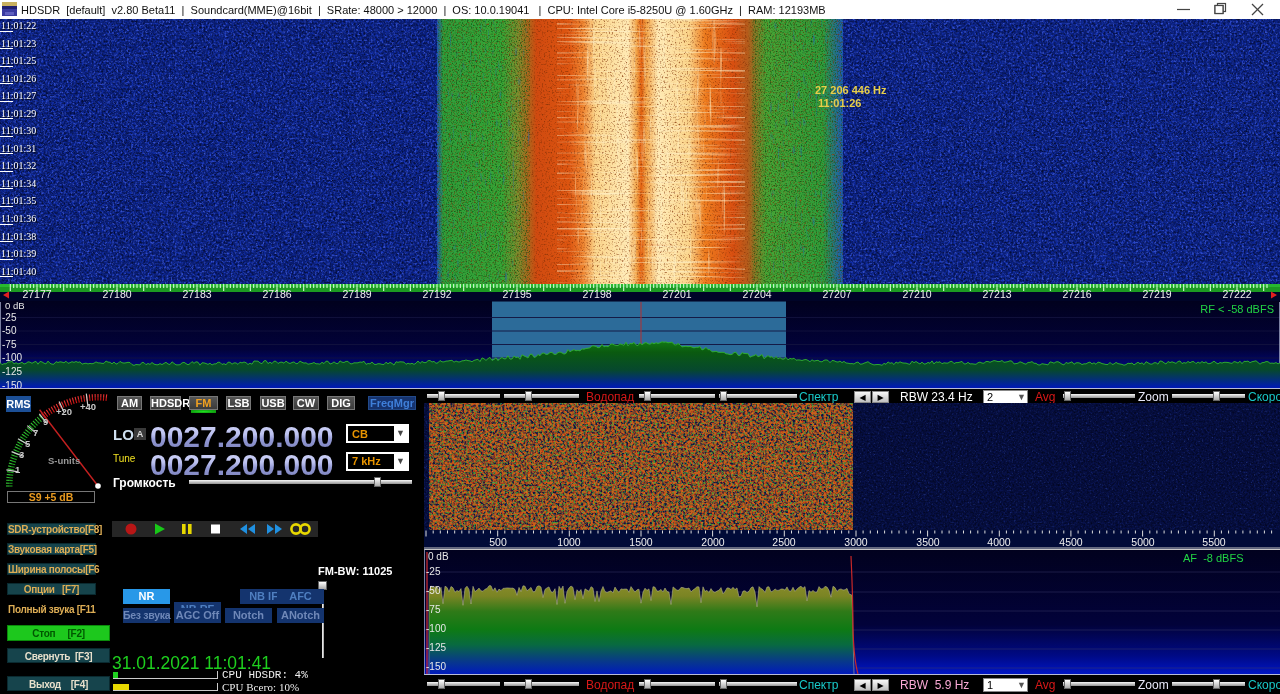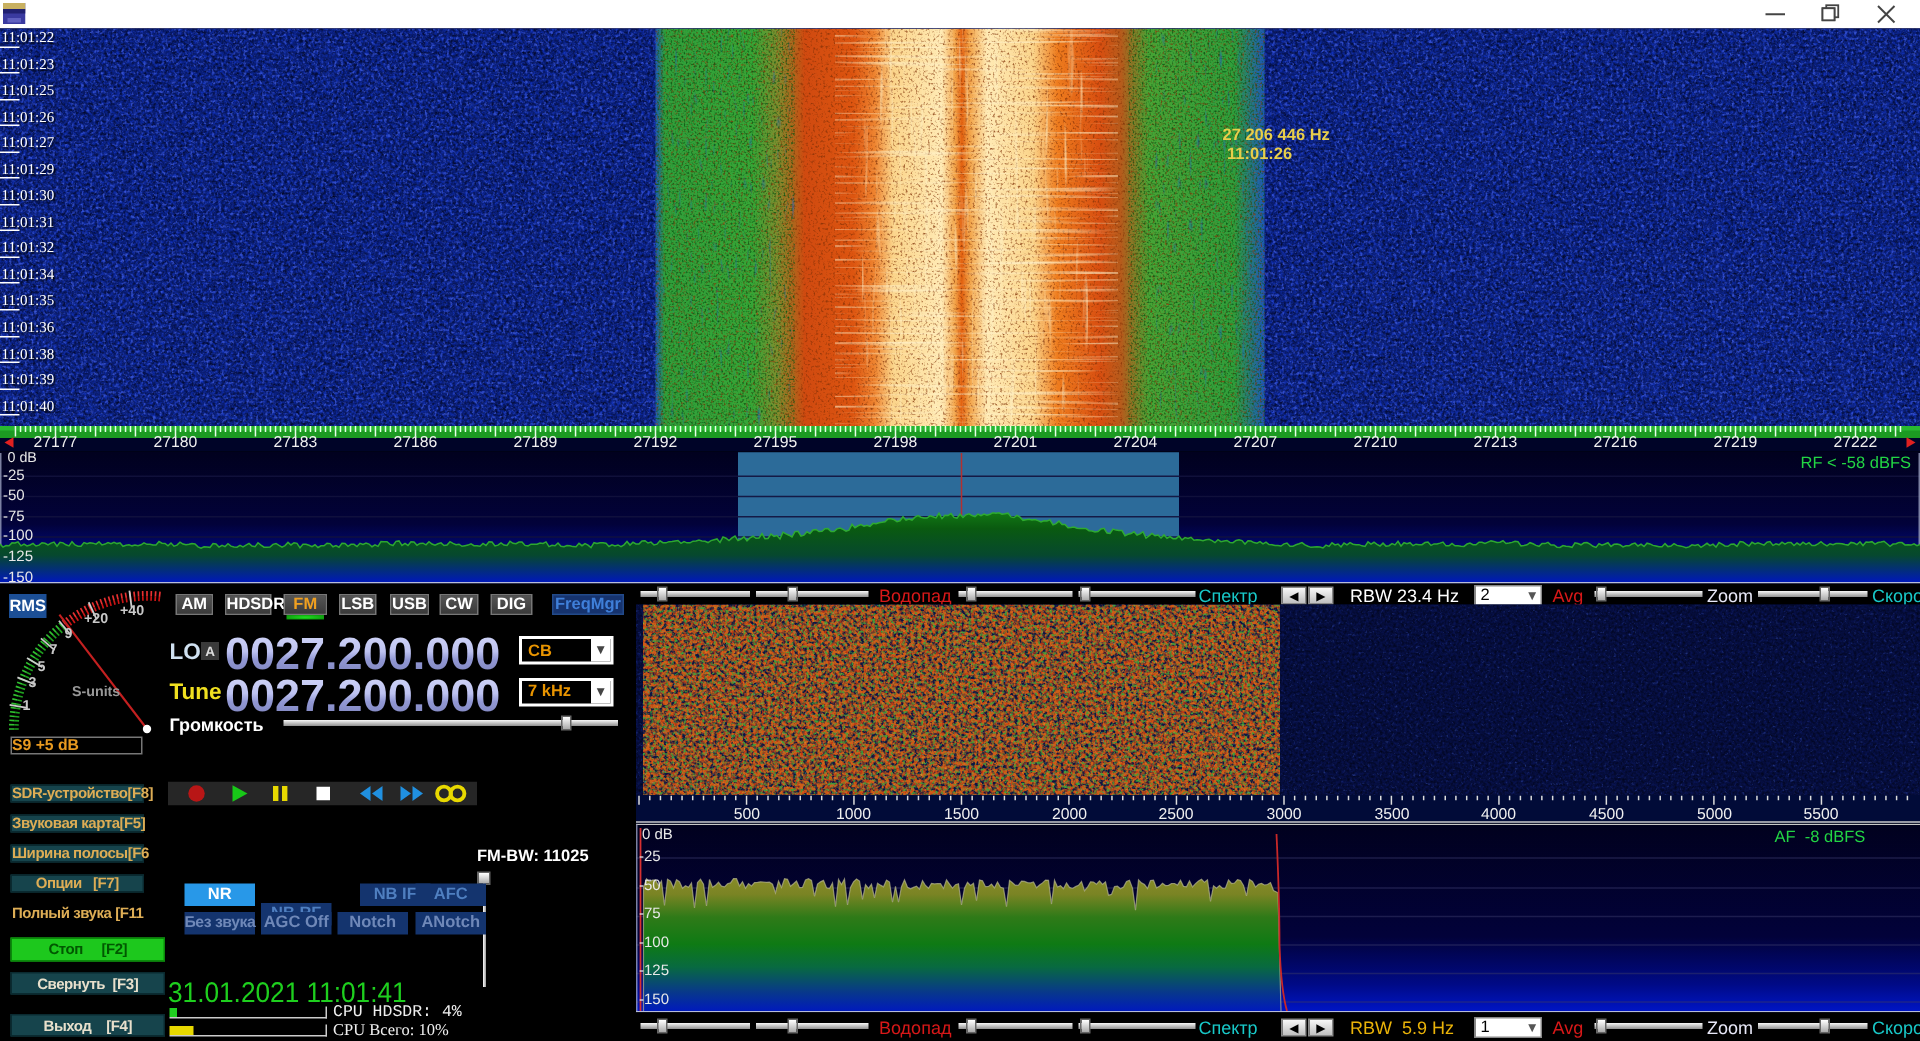--- a/index.html
+++ b/index.html
@@ -18,20 +18,21 @@
 .digits{position:absolute;font-size:30px;font-weight:bold;letter-spacing:0px;font-family:"Liberation Sans",sans-serif;white-space:nowrap;background:linear-gradient(#d4d8f8 0%,#bdc2f0 42%,#9298d4 58%,#767cb4 100%);-webkit-background-clip:text;background-clip:text;color:transparent;text-shadow:none}
 </style></head><body>
 
 <div class="abs" style="left:0;top:0;width:1280px;height:19px;background:#fff">
   <svg class="abs" style="left:2px;top:2px" width="15" height="14">
       <rect width="15" height="14" fill="#3a3aa0"></rect>
       <rect width="15" height="5" fill="#c8b060"></rect>
       <rect y="4" width="15" height="3" fill="#202070"></rect>
       <rect x="3" y="10" width="9" height="3" fill="#6060c0"></rect>
     </svg>
+  <div class="abs" style="left:21px;top:4px;font-size:11px;color:#111">HDSDR&nbsp; [default]&nbsp; v2.80 Beta11&nbsp; |&nbsp; Soundcard(MME)@16bit&nbsp; |&nbsp; SRate: 48000 &gt; 12000&nbsp; |&nbsp; OS: 10.0.19041&nbsp;&nbsp; |&nbsp; CPU: Intel Core i5-8250U @ 1.60GHz&nbsp; |&nbsp; RAM: 12193MB</div>
   <svg class="abs" style="left:1170px;top:0" width="110" height="19">
     <line x1="7" y1="9.5" x2="20" y2="9.5" stroke="#444" stroke-width="1.2"></line>
     <rect x="45" y="5.5" width="8" height="8" fill="none" stroke="#444" stroke-width="1.2"></rect>
     <rect x="47.5" y="3.5" width="8" height="8" fill="none" stroke="#444" stroke-width="1.2"></rect>
     <rect x="45" y="5.5" width="8" height="8" fill="#fff" stroke="#444" stroke-width="1.2"></rect>
     <line x1="82" y1="4" x2="93" y2="15" stroke="#444" stroke-width="1.3"></line>
       <line x1="93" y1="4" x2="82" y2="15" stroke="#444" stroke-width="1.3"></line>
   </svg>
 </div>
 
@@ -739,21 +740,21 @@
     <text x="15" y="473" fill="#c8c8c8" font-size="9.5" font-weight="bold">1</text>
     <text x="19" y="458" fill="#c8c8c8" font-size="9.5" font-weight="bold">3</text>
     <text x="25" y="447" fill="#c8c8c8" font-size="9.5" font-weight="bold">5</text>
     <text x="33" y="436" fill="#c8c8c8" font-size="9.5" font-weight="bold">7</text>
     <text x="43" y="425" fill="#c8c8c8" font-size="9.5" font-weight="bold">9</text>
     <text x="56" y="415" fill="#c8c8c8" font-size="9.5" font-weight="bold">+20</text>
     <text x="80" y="410" fill="#c8c8c8" font-size="9.5" font-weight="bold">+40</text>
     <text x="48" y="464" fill="#999999" font-size="9.5" font-weight="bold">S-units</text>
   </svg>
   <div class="abs" style="left:6px;top:7px;width:25px;height:16px;background:#1c4f96;color:#fff;font-size:11px;font-weight:bold;text-align:center;line-height:16px">RMS</div>
-  <div class="abs" style="left:7px;top:102px;width:88px;height:12px;border:1px solid #777;color:#e89a20;font-size:10.5px;font-weight:bold;text-align:left;line-height:11px">S9 +5 dB</div>
+  <div class="abs" style="left:7px;top:102px;width:88px;height:12px;border:1px solid #777;color:#e89a20;font-size:10.5px;font-weight:bold;text-align:center;line-height:11px">S9 +5 dB</div>
 
   <div class="lbtn" style="top:134px">SDR-устройство[F8]</div>
   <div class="lbtn" style="top:154px">Звуковая карта[F5]</div>
   <div class="lbtn" style="top:174px">Ширина полосы[F6</div>
   <div class="lbtn" style="top:194px">Опции&nbsp;&nbsp; [F7]</div>
   <div class="lbtn" style="top:214px;background:#000;border-color:#000">Полный звука [F11</div>
   <div class="lbtn" style="top:236px;width:103px;height:16px;line-height:16px;background:#1dc81d;color:#015701;border-color:#0a8a0a">Стоп&nbsp;&nbsp;&nbsp;&nbsp; [F2]</div>
   <div class="lbtn" style="top:259px;width:103px;height:15px;line-height:15px;color:#e8e0cc">Свернуть&nbsp; [F3]</div>
   <div class="lbtn" style="top:287px;width:103px;height:15px;line-height:15px;color:#e8e0cc">Выход&nbsp;&nbsp;&nbsp; [F4]</div>
 
@@ -767,21 +768,21 @@
   <div class="btn-mode" style="left:327px;top:7px;width:28px">DIG</div>
   <div class="btn-mode" style="left:368px;top:7px;width:48px;background:#16336e;border:1px solid #224a8a;color:#3f7fd9;font-size:11px">FreqMgr</div>
 
   <div class="abs" style="left:113px;top:37px;color:#cfe0f0;font-size:15px;font-weight:bold">LO</div>
   <div class="abs" style="left:134px;top:39px;width:12px;height:12px;background:#3a3a3a;color:#ddd;font-size:9px;font-weight:bold;text-align:center;line-height:12px">A</div>
   <div class="digits" style="left:150px;top:31px">0027.200.000</div>
   <div class="combo" style="left:346px;top:35px">
       <span style="position:absolute;left:4px;top:2px;font-size:11px">CB</span>
       <span class="arr">▼</span>
     </div>
-  <div class="abs" style="left:113px;top:64px;color:#f0e020;font-size:15px;font-weight:bold">Tune</div>
+  <div class="abs" style="left:113px;top:64px;color:#f0e020;font-size:10px;font-weight:normal">Tune</div>
   <div class="digits" style="left:150px;top:59px">0027.200.000</div>
   <div class="combo" style="left:346px;top:63px">
       <span style="position:absolute;left:4px;top:1px;font-size:11px">7 kHz</span>
       <span class="arr">▼</span>
     </div>
 
   <div class="abs" style="left:113px;top:87px;color:#fff;font-size:12px;font-weight:bold">Громкость</div>
   <div class="sld" style="left:189px;top:91px;width:223px"></div>
   <div class="sldth" style="left:374px;top:88px"></div>
 
@@ -1097,21 +1098,21 @@
   <div class="sld" style="left:80px;top:7px;width:75px"></div>
     <div class="sldth" style="left:101px;top:4px"></div>
   <div class="cb-txt" style="left:162px;top:3px;color:#d81818">Водопад</div>
   <div class="sld" style="left:215px;top:7px;width:76px"></div>
     <div class="sldth" style="left:220px;top:4px"></div>
   <div class="sld" style="left:295px;top:7px;width:78px"></div>
     <div class="sldth" style="left:296px;top:4px"></div>
   <div class="cb-txt" style="left:375px;top:3px;color:#18c8c8">Спектр</div>
   <div class="abs" style="left:430px;top:4px;width:17px;height:12px;background:linear-gradient(#f8f8f8,#c0c0c0);border:1px solid #888;text-align:center;font-size:8px;line-height:12px;color:#000">◀</div>
   <div class="abs" style="left:448px;top:4px;width:17px;height:12px;background:linear-gradient(#f8f8f8,#c0c0c0);border:1px solid #888;text-align:center;font-size:8px;line-height:12px;color:#000">▶</div>
-  <div class="cb-txt" style="left:476px;top:3px;color:#eab308">RBW&nbsp; 5.9 Hz</div>
+  <div class="cb-txt" style="left:476px;top:3px;color:#f9a8d4">RBW&nbsp; 5.9 Hz</div>
   <div class="abs" style="left:559px;top:3px;width:45px;height:14px;background:#fff;border:1px solid #888;color:#000;font-size:11px;padding-left:3px">1<span style="position:absolute;right:1px;top:1px;color:#555;font-size:9px">▼</span></div>
   <div class="cb-txt" style="left:611px;top:3px;color:#d81818">Avg</div>
   <div class="sld" style="left:639px;top:7px;width:72px"></div>
     <div class="sldth" style="left:640px;top:4px"></div>
   <div class="cb-txt" style="left:714px;top:3px;color:#e8e8f8">Zoom</div>
   <div class="sld" style="left:748px;top:7px;width:73px"></div>
     <div class="sldth" style="left:789px;top:4px"></div>
   <div class="cb-txt" style="left:824px;top:3px;color:#18c8c8">Скоро</div>
 </div>
 

